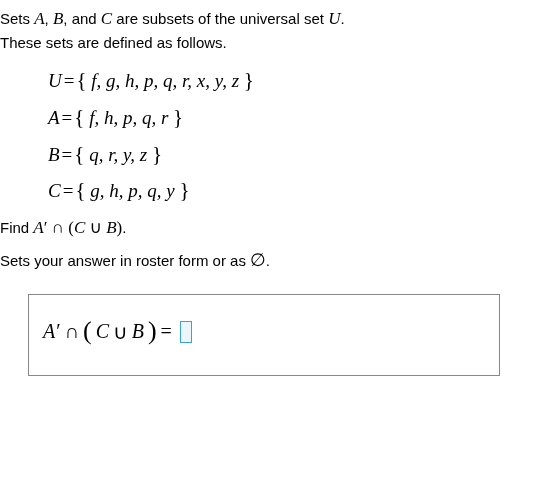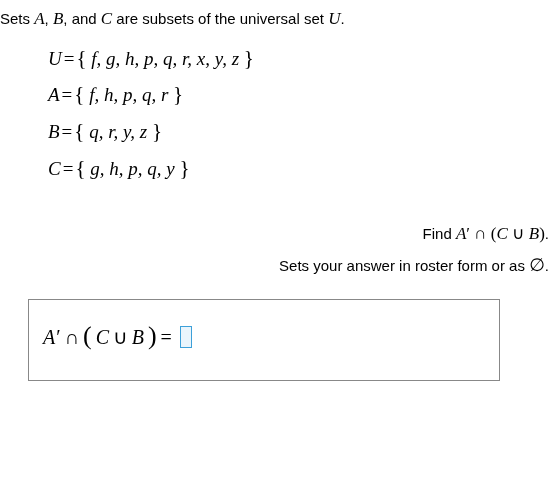--- a/index.html
+++ b/index.html
@@ -19,37 +19,36 @@
     font-family: "Times New Roman", Georgia, serif;
     font-style: italic;
     font-size: 17px;
   }
   .math-up {
     font-family: "Times New Roman", Georgia, serif;
     font-style: normal;
     font-size: 17px;
   }
   .set-block {
-    margin: 8px 0 32px 48px;
+    margin: 8px 0 4px 48px;
     font-family: "Times New Roman", Georgia, serif;
     font-size: 19px;
     line-height: 1.75;
     font-style: italic;
   }
   .set-block .brace {
     font-style: normal;
     font-size: 21px;
   }
   .set-block .eq {
     font-style: normal;
     margin: 0 2px;
   }
   .prompt {
     line-height: 1.8;
-    text-align: right;
   }
   .answer-box {
     border: 1px solid #888;
     margin: 18px 10px 10px 28px;
     padding: 22px 14px 28px 14px;
     width: 472px;
     box-sizing: border-box;
   }
   .answer-line {
     font-family: "Times New Roman", Georgia, serif;
@@ -81,20 +80,21 @@
     font-style: normal;
     font-family: "Times New Roman", Georgia, serif;
     font-size: 18px;
   }
 </style>
 </head>
 <body>
 
 <div class="intro">
   <span>Sets </span><span class="math-italic">A</span><span>, </span><span class="math-italic">B</span><span>, and </span><span class="math-italic">C</span><span> are subsets of the universal set </span><span class="math-italic">U</span><span>.</span><br>
+  <span>These sets are defined as follows.</span>
 </div>
 
 <div class="set-block">
   <div>
     <span>U</span><span class="eq">=</span><span class="brace">{</span><span> f, g, h, p, q, r, x, y, z </span><span class="brace">}</span>
   </div>
   <div>
     <span>A</span><span class="eq">=</span><span class="brace">{</span><span> f, h, p, q, r </span><span class="brace">}</span>
   </div>
   <div>

